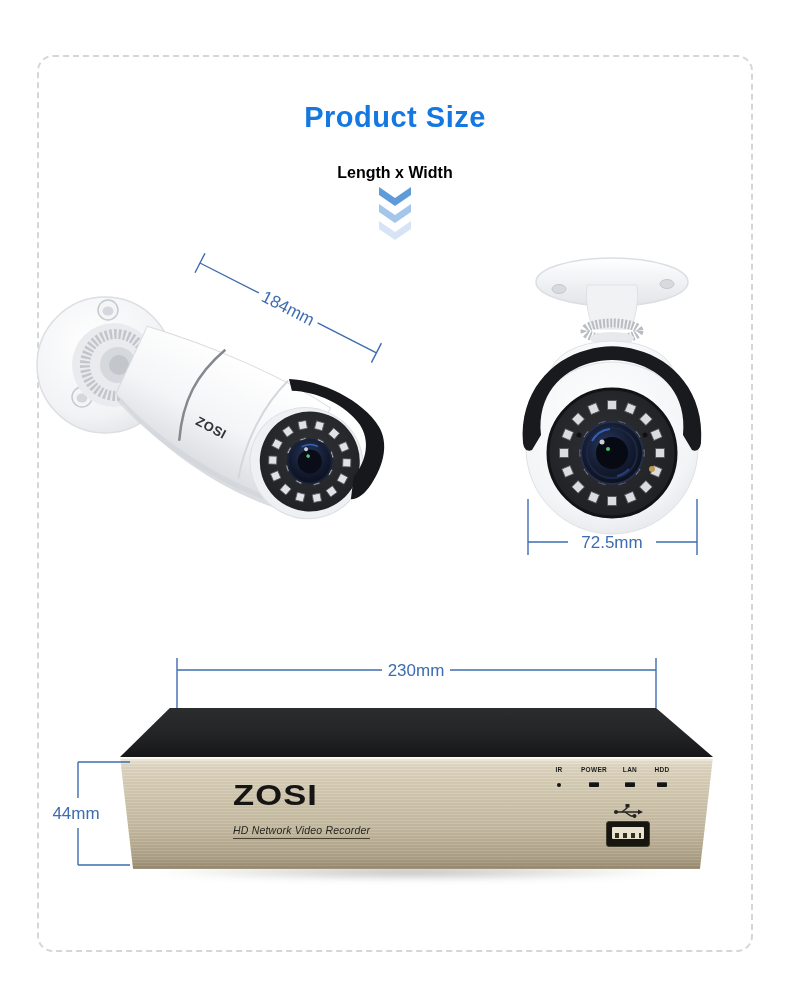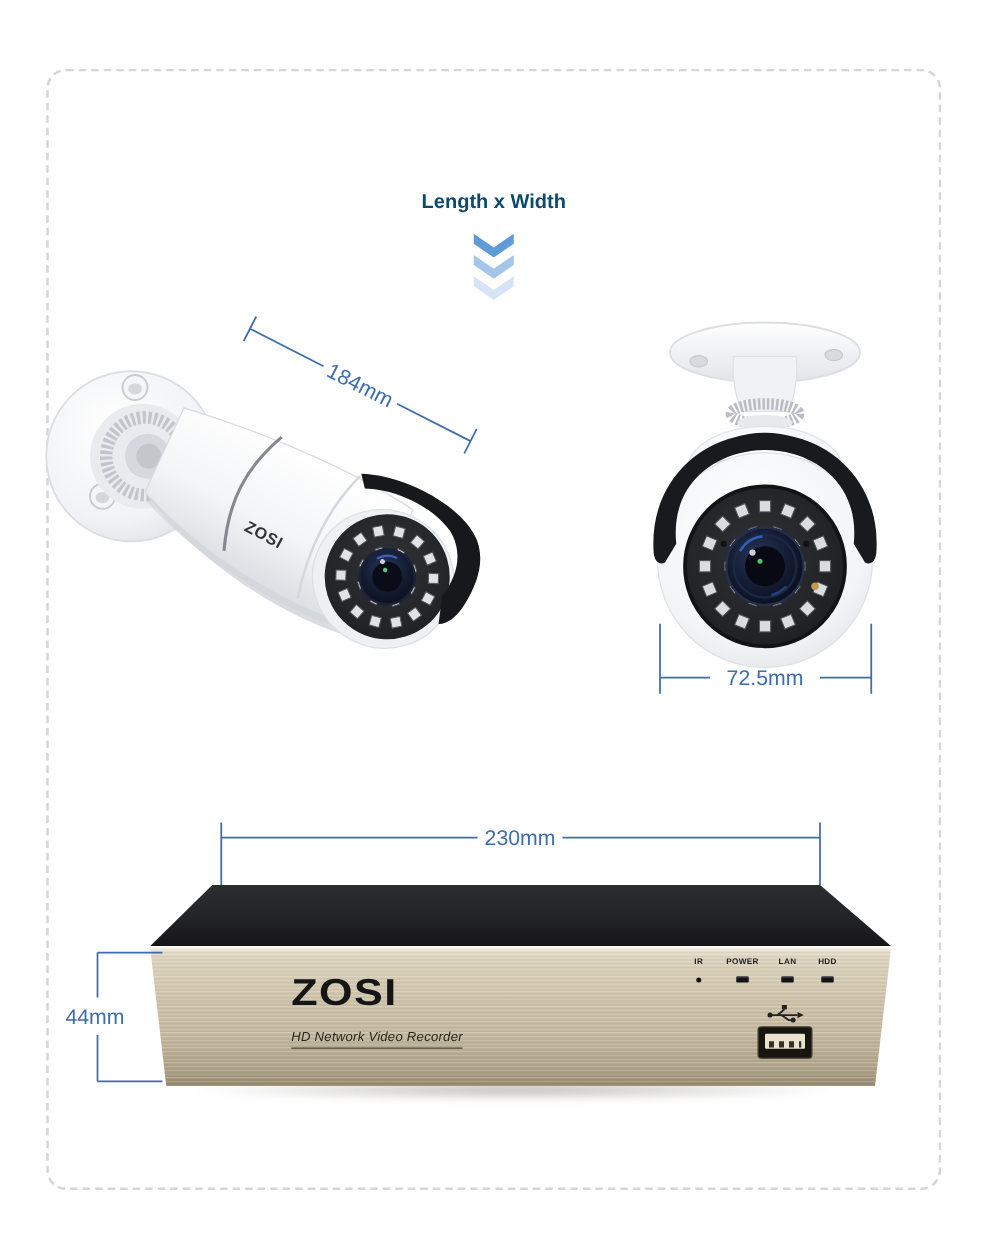--- a/index.html
+++ b/index.html
@@ -5,22 +5,22 @@
   * { margin:0; padding:0; box-sizing:border-box; }
   html,body { background:#ffffff; }
   body { font-family:"Liberation Sans", sans-serif; }
   .page { position:relative; width:790px; height:991px; background:#fff; overflow:hidden; }
 
   .dashed-frame { position:absolute; left:37px; top:55px; width:716px; height:897px;
     border:2px dashed #d6d6d6; border-radius:16px; }
 
   .title { position:absolute; left:0; top:101px; width:100%; text-align:center;
     font-size:29px; font-weight:bold; color:#1478e0; letter-spacing:0.5px; }
-  .subtitle { position:absolute; left:0; top:153px; width:100%; text-align:center;
-    font-size:16px; font-weight:bold; color:#0c4a6e; }
+  .subtitle { position:absolute; left:0; top:164px; width:100%; text-align:center;
+    font-size:16px; font-weight:bold; color:#000000; }
 
   .chevrons { position:absolute; left:377px; top:187px; }
 
   .fig { position:absolute; }
   svg text { font-family:"Liberation Sans", sans-serif; }
   .dim-text { fill:#3d6cb0; font-size:17px; }
   .dim-line { stroke:#3d6cb0; stroke-width:1.4; fill:none; }
 
   
   .recorder-top { position:absolute; left:120px; top:706px; width:593px; height:51px;
@@ -52,20 +52,21 @@
     background:radial-gradient(ellipse at center, rgba(40,35,25,0.30) 0%, rgba(40,35,25,0) 68%);
     filter:blur(3px); }
 </style>
 </head>
 <body>
 
 <div class="page">
 
   <div class="dashed-frame"></div>
 
+  <div class="title">Product Size</div>
   <div class="subtitle">Length x Width</div>
 
   <svg class="chevrons" width="36" height="56">
     <polygon points="2,0 18,11 34,0 34,8 18,19 2,8" fill="#5f9bd9"></polygon>
     <polygon points="2,17 18,28 34,17 34,25 18,36 2,25" fill="#a4c6ea"></polygon>
     <polygon points="2,34 18,45 34,34 34,42 18,53 2,42" fill="#d6e4f6"></polygon>
   </svg>
 
   <svg class="fig" style="left:35px; top:243px;" width="360" height="330">
     <defs>

